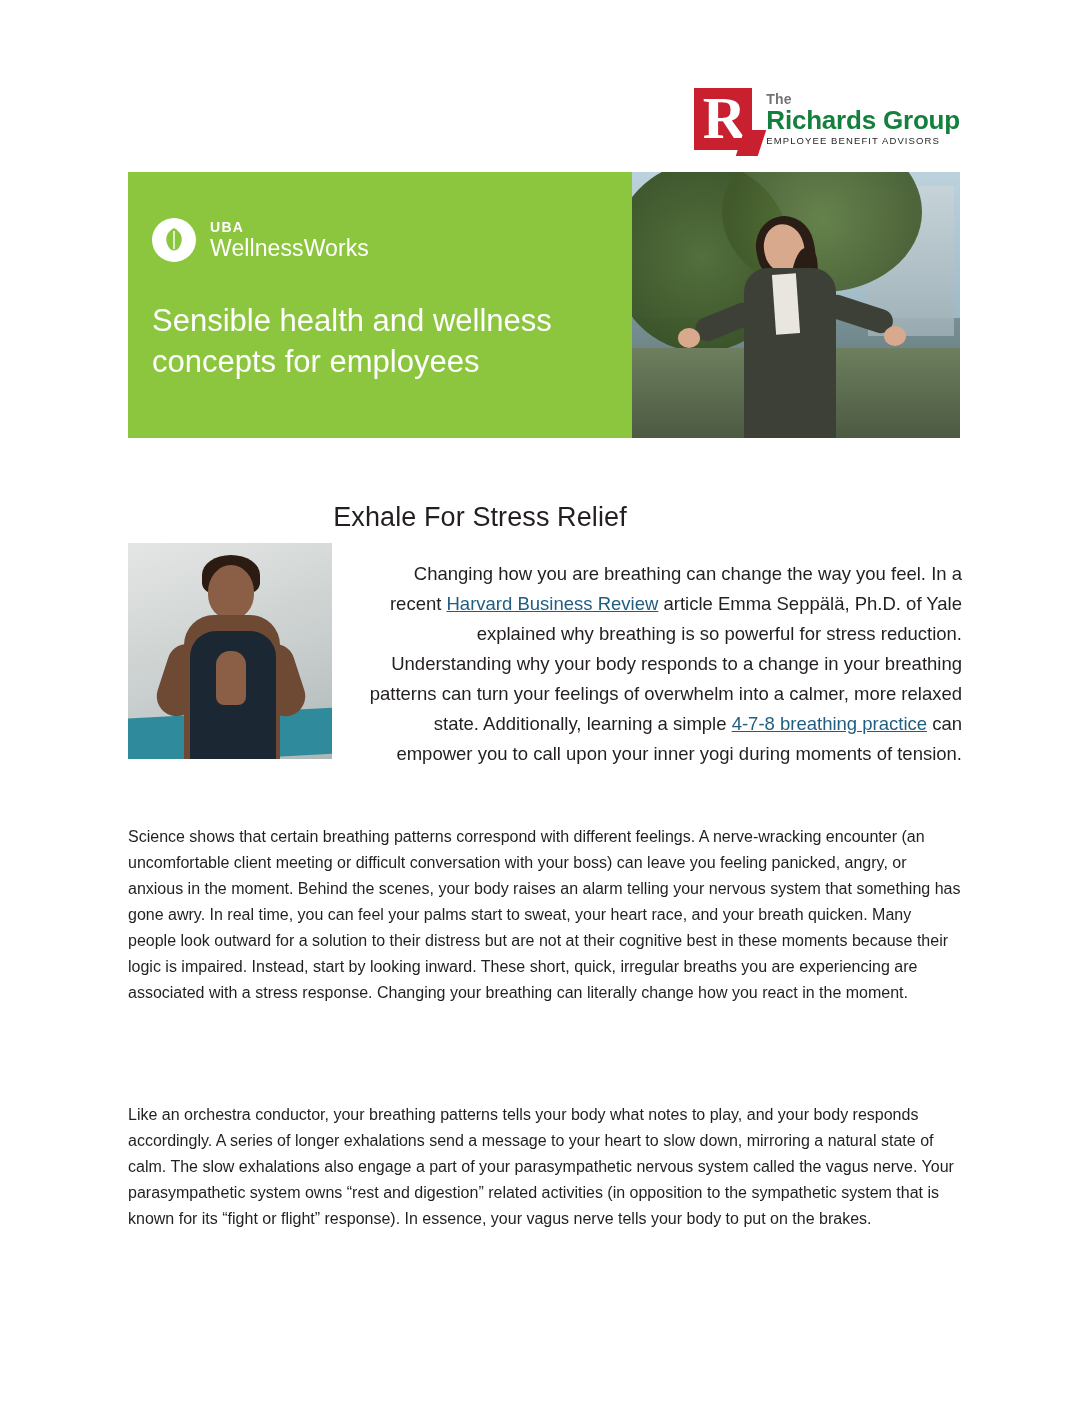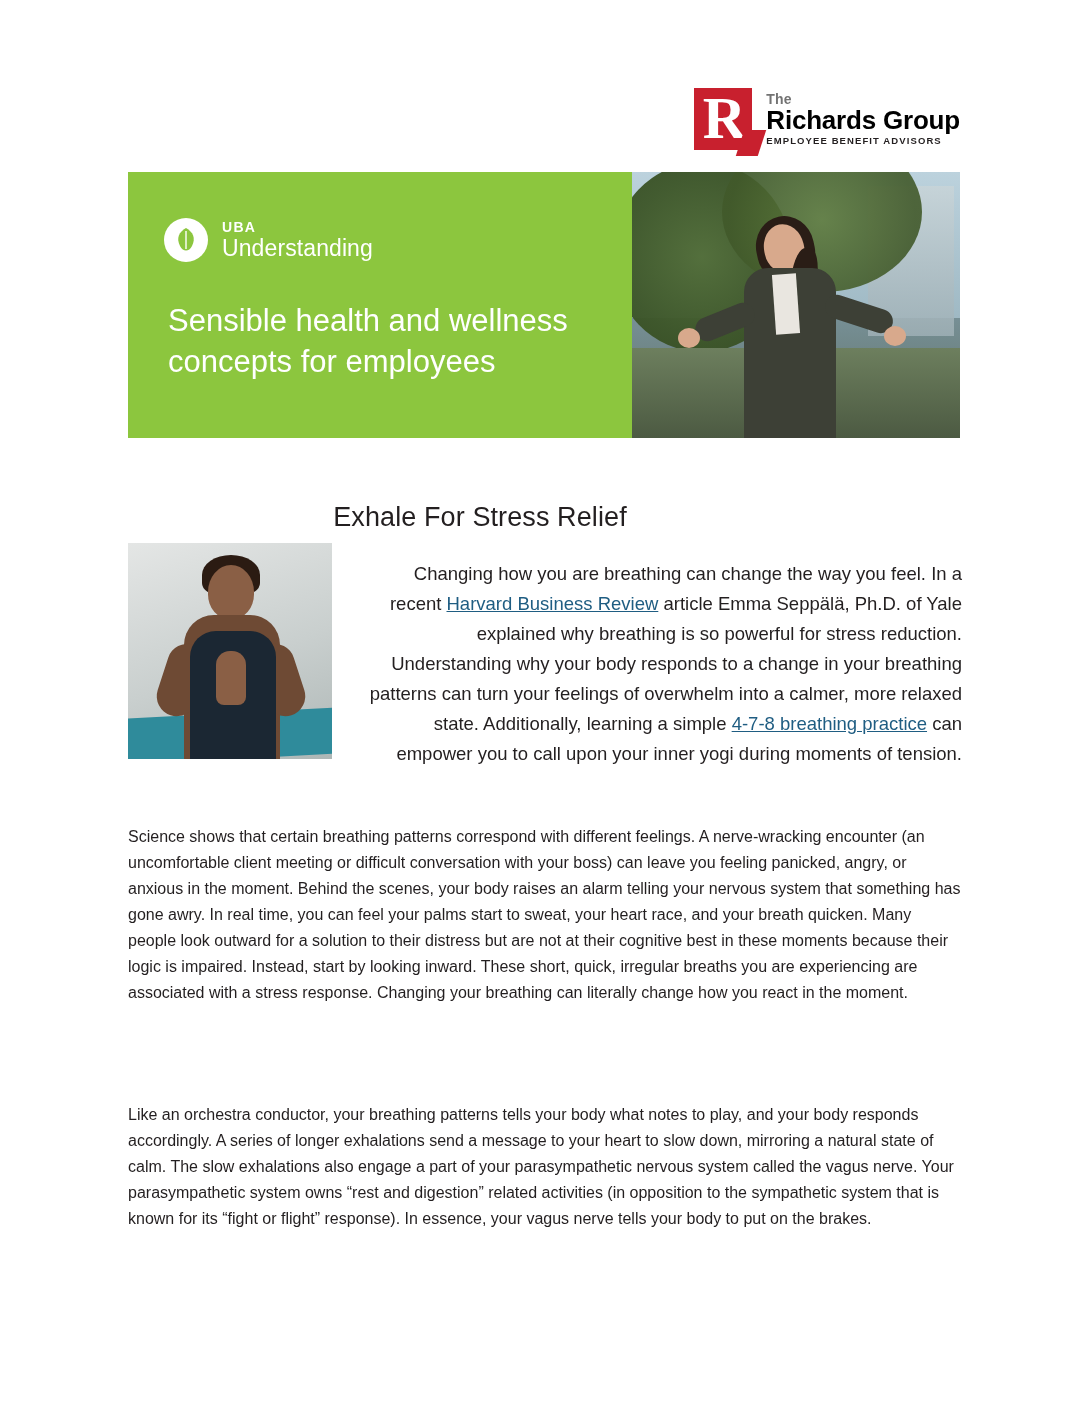--- a/index.html
+++ b/index.html
@@ -64,29 +64,29 @@
     line-height: 1.05;
   }
   .logo-the {
     font-size: 14px;
     color: #737373;
     font-weight: bold;
     letter-spacing: 0.2px;
   }
   .logo-name {
     font-size: 26px;
-    color: #000000;
+    color: #15803d;
     font-weight: bold;
     letter-spacing: -0.2px;
   }
   .logo-sub {
     font-size: 9.5px;
     color: #231f20;
     letter-spacing: 1.1px;
-    font-weight: bold;
+    font-weight: normal;
     margin-top: 2px;
   }
 
   
   .hero {
     position: absolute;
     left: 128px;
     top: 172px;
     width: 832px;
     height: 266px;
@@ -96,21 +96,21 @@
   .hero-left {
     position: absolute;
     left: 0;
     top: 0;
     width: 504px;
     height: 266px;
     background: #8cc63e;
   }
   .hero-brand {
     position: absolute;
-    left: 36px;
+    left: 24px;
     top: 46px;
     display: flex;
     align-items: center;
     gap: 14px;
   }
   .hero-badge {
     width: 44px;
     height: 44px;
     border-radius: 50%;
     background: #ffffff;
@@ -124,21 +124,21 @@
     letter-spacing: 1.3px;
     font-weight: bold;
   }
   .hero-ww {
     font-size: 23px;
     font-weight: 500;
     letter-spacing: 0.1px;
   }
   .hero-title {
     position: absolute;
-    left: 40px;
+    left: 24px;
     top: 128px;
     width: 440px;
     color: #ffffff;
     font-size: 31px;
     line-height: 1.33;
     font-weight: 400;
   }
   
   .hero-photo {
     position: absolute;
@@ -324,21 +324,21 @@
 
     <div class="hero-brand">
       <div class="hero-badge">
         <svg width="24" height="26" viewBox="0 0 24 26" aria-hidden="true">
           <path d="M12 1 C5 5 2 11 6 19 C9 25 15 25 18 19 C22 11 19 5 12 1 Z" fill="#8cc63e"></path>
           <path d="M12 4 L12 22" stroke="#ffffff" stroke-width="1.4" fill="none"></path>
         </svg>
       </div>
       <div class="hero-brand-text">
         <div class="hero-uba">UBA</div>
-        <div class="hero-ww">Understanding</div>
+        <div class="hero-ww">WellnessWorks</div>
       </div>
     </div>
 
     <div class="hero-title">Sensible health and wellness concepts for employees</div>
 
     <div class="hero-photo">
       <div class="hp-sky"></div>
       <div class="hp-building"></div>
       <div class="hp-tree1"></div>
       <div class="hp-tree2"></div>

